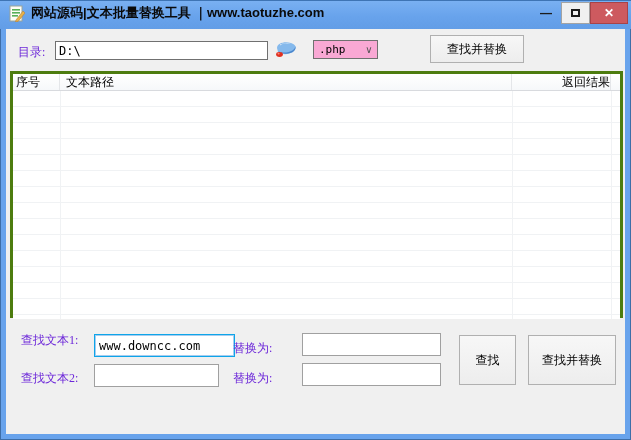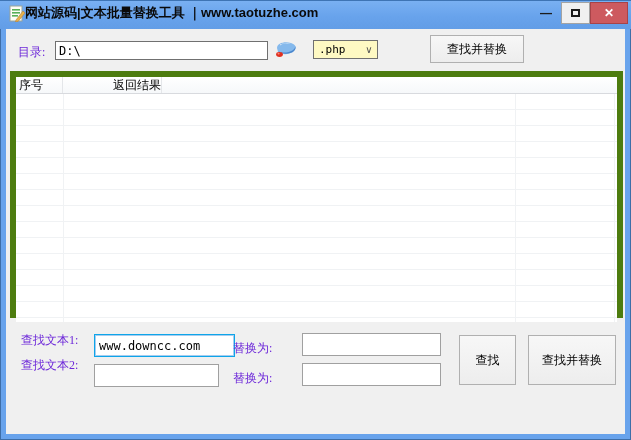--- a/index.html
+++ b/index.html
@@ -10,21 +10,21 @@
   .window {
     position:relative; width:631px; height:440px;
     background:#68a3ec; overflow:hidden;
     outline:1px solid #3e6ea8; outline-offset:-1px;
   }
   .titlebar {
     position:absolute; left:0; top:0; width:631px; height:29px;
     background:linear-gradient(#79b0f2 0%, #68a3ec 55%, #629de6 100%);
     border-top:1px solid #3e74b4;
   }
-  .title-left { position:absolute; left:8px; top:3px; display:flex; align-items:center; }
+  .title-left { position:absolute; left:8px; top:3px; display:flex; align-items:center; gap:6px; }
   .app-icon { width:17px; height:17px; display:block; }
   .title-text { font-size:13px; font-weight:bold; color:#0a0a0a; white-space:nowrap; }
 
   .caption-buttons { position:absolute; right:3px; top:1px; height:22px; display:flex; }
   .btn-min {
     width:30px; height:22px; display:flex; align-items:center; justify-content:center;
     color:#1c1c1c; font-weight:bold; cursor:default;
   }
   .btn-max {
     width:29px; height:22px; background:#f0f0f0; border:1px solid #a3a3a3;
@@ -47,57 +47,57 @@
   .lbl { position:absolute; font-size:12px; color:#6d28d9; white-space:nowrap;font-family:Liberation Serif, serif; }
   .dir-label  { left:12px; top:15px; }
   .dir-input {
     position:absolute; left:49px; top:12px; width:213px; height:19px;
     border:1px solid #707070; background:#fff; padding:1px 3px;
     font-family:"DejaVu Sans Mono", monospace; font-size:12px; color:#000;
   }
   .browse-icon { position:absolute; left:267px; top:9px; width:26px; height:24px; }
   .ext-combo {
     position:absolute; left:307px; top:11px; width:65px; height:19px;
-    background:#fef9c3; border:1px solid #707070;
+    background:#f9a8d4; border:1px solid #707070;
     display:flex; align-items:center; cursor:default;justify-content:center;
   }
   .ext-combo .value { padding-left:5px; font-family:"DejaVu Sans Mono", monospace; font-size:11px; flex:1; }
   .ext-combo .chev { width:16px; text-align:center; color:#555; font-size:10px; }
   .btn {
     background:linear-gradient(#f7f7f7,#ededed); border:1px solid #b0b0b0;
     display:flex; align-items:center; justify-content:center;
     font-size:12px; color:#000; cursor:default;
   }
   .enum-btn { position:absolute; left:424px; top:6px; width:94px; height:28px; }
 
   
   .listview {
     position:absolute; left:4px; top:42px; width:613px; height:247px;
-    background:#a21caf; border:6px solid #4d7c0f;
+    background:#a21caf; border:3px solid #4d7c0f;
   }
   .lv-header { display:flex; height:17px; background:linear-gradient(#ffffff,#f6f8fa); border-bottom:1px solid #d8dade; }
   .lv-hcell {
     height:16px; line-height:16px; padding-left:6px; font-size:12px; color:#000;
     border-right:1px solid #e4e6e9; overflow:hidden; white-space:nowrap;
   }
   .lv-hcell.c0 { width:47px; padding-left:3px; }
   .lv-hcell.c1 { width:452px; }
   .lv-hcell.c2 { width:99px; padding-left:5px;text-align:right; }
   .lv-body {
     position:relative; height:228px;
     background:repeating-linear-gradient(to bottom, #ffffff 0 15px, #f0f2f4 15px 16px);
   }
   .lv-vline { position:absolute; top:0; bottom:0; width:1px; background:#f0f2f4; }
   .lv-vline.v0 { left:47px; }
   .lv-vline.v1 { left:499px; }
   .lv-vline.v2 { left:598px; }
 
   
   .find1-label { left:15px;  top:303px; }
-  .find2-label { left:15px;  top:328px; }
+  .find2-label { left:15px;  top:341px; }
   .repl1-label { left:227px; top:311px; }
   .repl2-label { left:227px; top:341px; }
   .tb {
     position:absolute; height:23px; background:#fff; border:1px solid #a0a0a0;
     padding:1px 4px; font-family:"DejaVu Sans Mono", monospace; font-size:12px; color:#000;
   }
   .find1-input { left:88px;  top:305px; width:141px; border:1px solid #0ea5e9; box-shadow:0 0 0 1px #a5cdf0 inset; }
   .find2-input { left:88px;  top:335px; width:125px; }
   .repl1-input { left:296px; top:304px; width:139px; }
   .repl2-input { left:296px; top:334px; width:139px; }
@@ -148,20 +148,21 @@
       <span class="value">.php</span>
       <span class="chev">∨</span>
     </div>
     <div class="btn enum-btn">
       <span>查找并替换</span>
     </div>
 
     <div class="listview">
       <div class="lv-header">
         <div class="lv-hcell c0">序号</div>
+        <div class="lv-hcell c1">文本路径</div>
         <div class="lv-hcell c2">返回结果</div>
       </div>
       <div class="lv-body">
         <div class="lv-vline v0"></div>
         <div class="lv-vline v1"></div>
         <div class="lv-vline v2"></div>
       </div>
     </div>
 
     <span class="lbl find1-label">查找文本1:</span>

